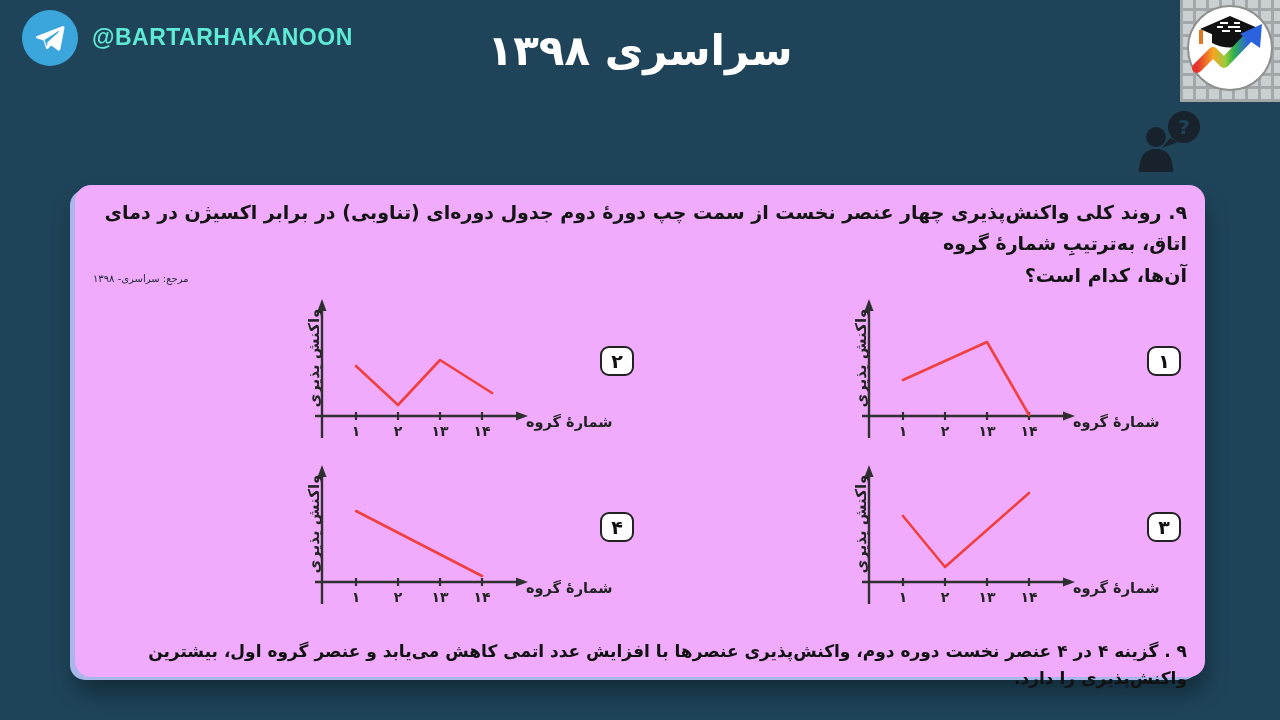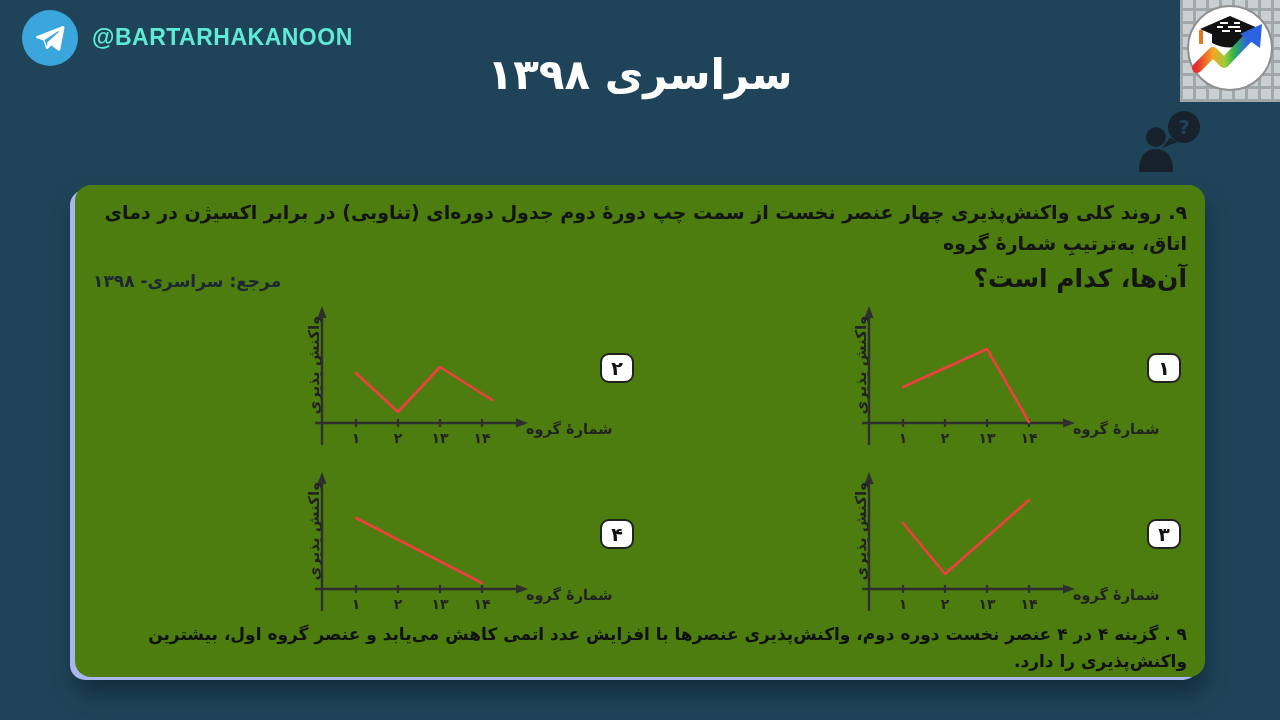--- a/index.html
+++ b/index.html
@@ -7,57 +7,57 @@
     width:1280px;height:720px;position:relative;overflow:hidden;
     background:#1f4459;
     font-family:"DejaVu Sans", sans-serif;
   }
   
   .tg-badge{position:absolute;left:22px;top:10px;width:56px;height:56px;border-radius:50%;
     background:#3ba6dc;display:flex;align-items:center;justify-content:center;}
   .tg-badge svg{width:34px;height:34px;}
   .handle{position:absolute;left:92px;top:24px;font-family:"Liberation Sans", sans-serif;
     font-size:23px;font-weight:600;color:#5eead4;letter-spacing:.5px;}
-  .slide-title{position:absolute;left:0;top:50px;width:100%;text-align:center;
+  .slide-title{position:absolute;left:0;top:26px;width:100%;text-align:center;
     color:#ffffff;font-size:42px;font-weight:bold;direction:rtl;}
   
   .brand{position:absolute;right:0;top:0;width:100px;height:102px;}
   .brand .pattern{position:absolute;inset:0;background-color:#e8e8e8;opacity:.85;
     background-image:
       repeating-linear-gradient(0deg,#b9b9b9 0 3px,transparent 3px 13px),
       repeating-linear-gradient(90deg,#b9b9b9 0 3px,transparent 3px 13px);}
   .brand svg{position:absolute;left:4px;top:2px;}
   
   .ask-icon{position:absolute;right:78px;top:110px;}
   
-  .card{position:absolute;left:75px;top:185px;width:1130px;height:492px;background:#4d7c0f;
+  .card{position:absolute;left:75px;top:185px;width:1130px;height:492px;background:#f0abfc;
     border-radius:16px;box-shadow:-6px 4px 0 -1px #a9b6ea, 0 16px 22px rgba(5,15,25,.45);
     padding:10px 18px 14px 18px;box-sizing:border-box;}
   .q-line1{direction:rtl;text-align:right;font-size:19px;font-weight:bold;color:#141414;
     line-height:1.65;margin-top:2px;}
   .q-row2{display:flex;justify-content:space-between;align-items:baseline;margin-top:4px;}
-  .q-ref{direction:rtl;font-size:17px;font-weight:bold;color:#1d2733;}
-  .q-line2{direction:rtl;font-size:25px;font-weight:bold;color:#141414;}
+  .q-ref{direction:rtl;font-size:10px;font-weight:normal;color:#1d2733;}
+  .q-line2{direction:rtl;font-size:19px;font-weight:bold;color:#141414;}
   
   .charts{display:grid;grid-template-columns:1fr 1fr;direction:rtl;row-gap:14px;margin-top:10px;}
   .chart-block{display:flex;direction:rtl;align-items:flex-start;gap:12px;height:152px;padding-left:4px;
     justify-content:flex-start;padding-right:6px;}
   .opt-badge{margin-top:50px;min-width:34px;height:30px;border:2.5px solid #222;border-radius:9px;
     display:flex;align-items:center;justify-content:center;font-size:19px;font-weight:bold;color:#111;
     box-sizing:border-box;padding:0 4px;background:#fff;}
   .chart-wrap{position:relative;width:316px;height:152px;}
   .chart-wrap svg{position:absolute;left:40px;top:0;width:224px;height:150px;}
   .ylabel{position:absolute;left:-28px;top:53px;width:140px;height:18px;text-align:center;
     transform:rotate(-90deg);direction:rtl;font-size:15px;font-weight:600;color:#222;white-space:nowrap;}
   .xlabel{position:absolute;left:254px;bottom:18px;direction:rtl;font-size:14.5px;font-weight:600;
     color:#222;white-space:nowrap;}
   svg text.tick{font-family:"DejaVu Sans", sans-serif;font-weight:600;}
   
   .answer{direction:rtl;font-size:17px;font-weight:bold;color:#111;
-    line-height:1.6;}
+    margin-top:24px;line-height:1.6;}
 </style>
 </head>
 <body>
 
 <div class="tg-badge">
   <svg viewBox="0 0 24 24">
     <path d="M21.5 3.4 2.9 10.6c-1 .4-1 1.3-.2 1.6l4.7 1.5 1.8 5.5c.2.7.9.8 1.4.3l2.3-2.2 4.8 3.5c.7.4 1.4.1 1.6-.8l2.9-15.1c.2-1-.5-1.6-1.7-0.9zM8.1 13.4l9.6-6.1c.5-.3.9.1.5.4l-8 7.3-.3 3.2-1.8-4.8z" fill="#ffffff"></path>
   </svg>
 </div>
 <div class="handle">@BARTARHAKANOON</div>

